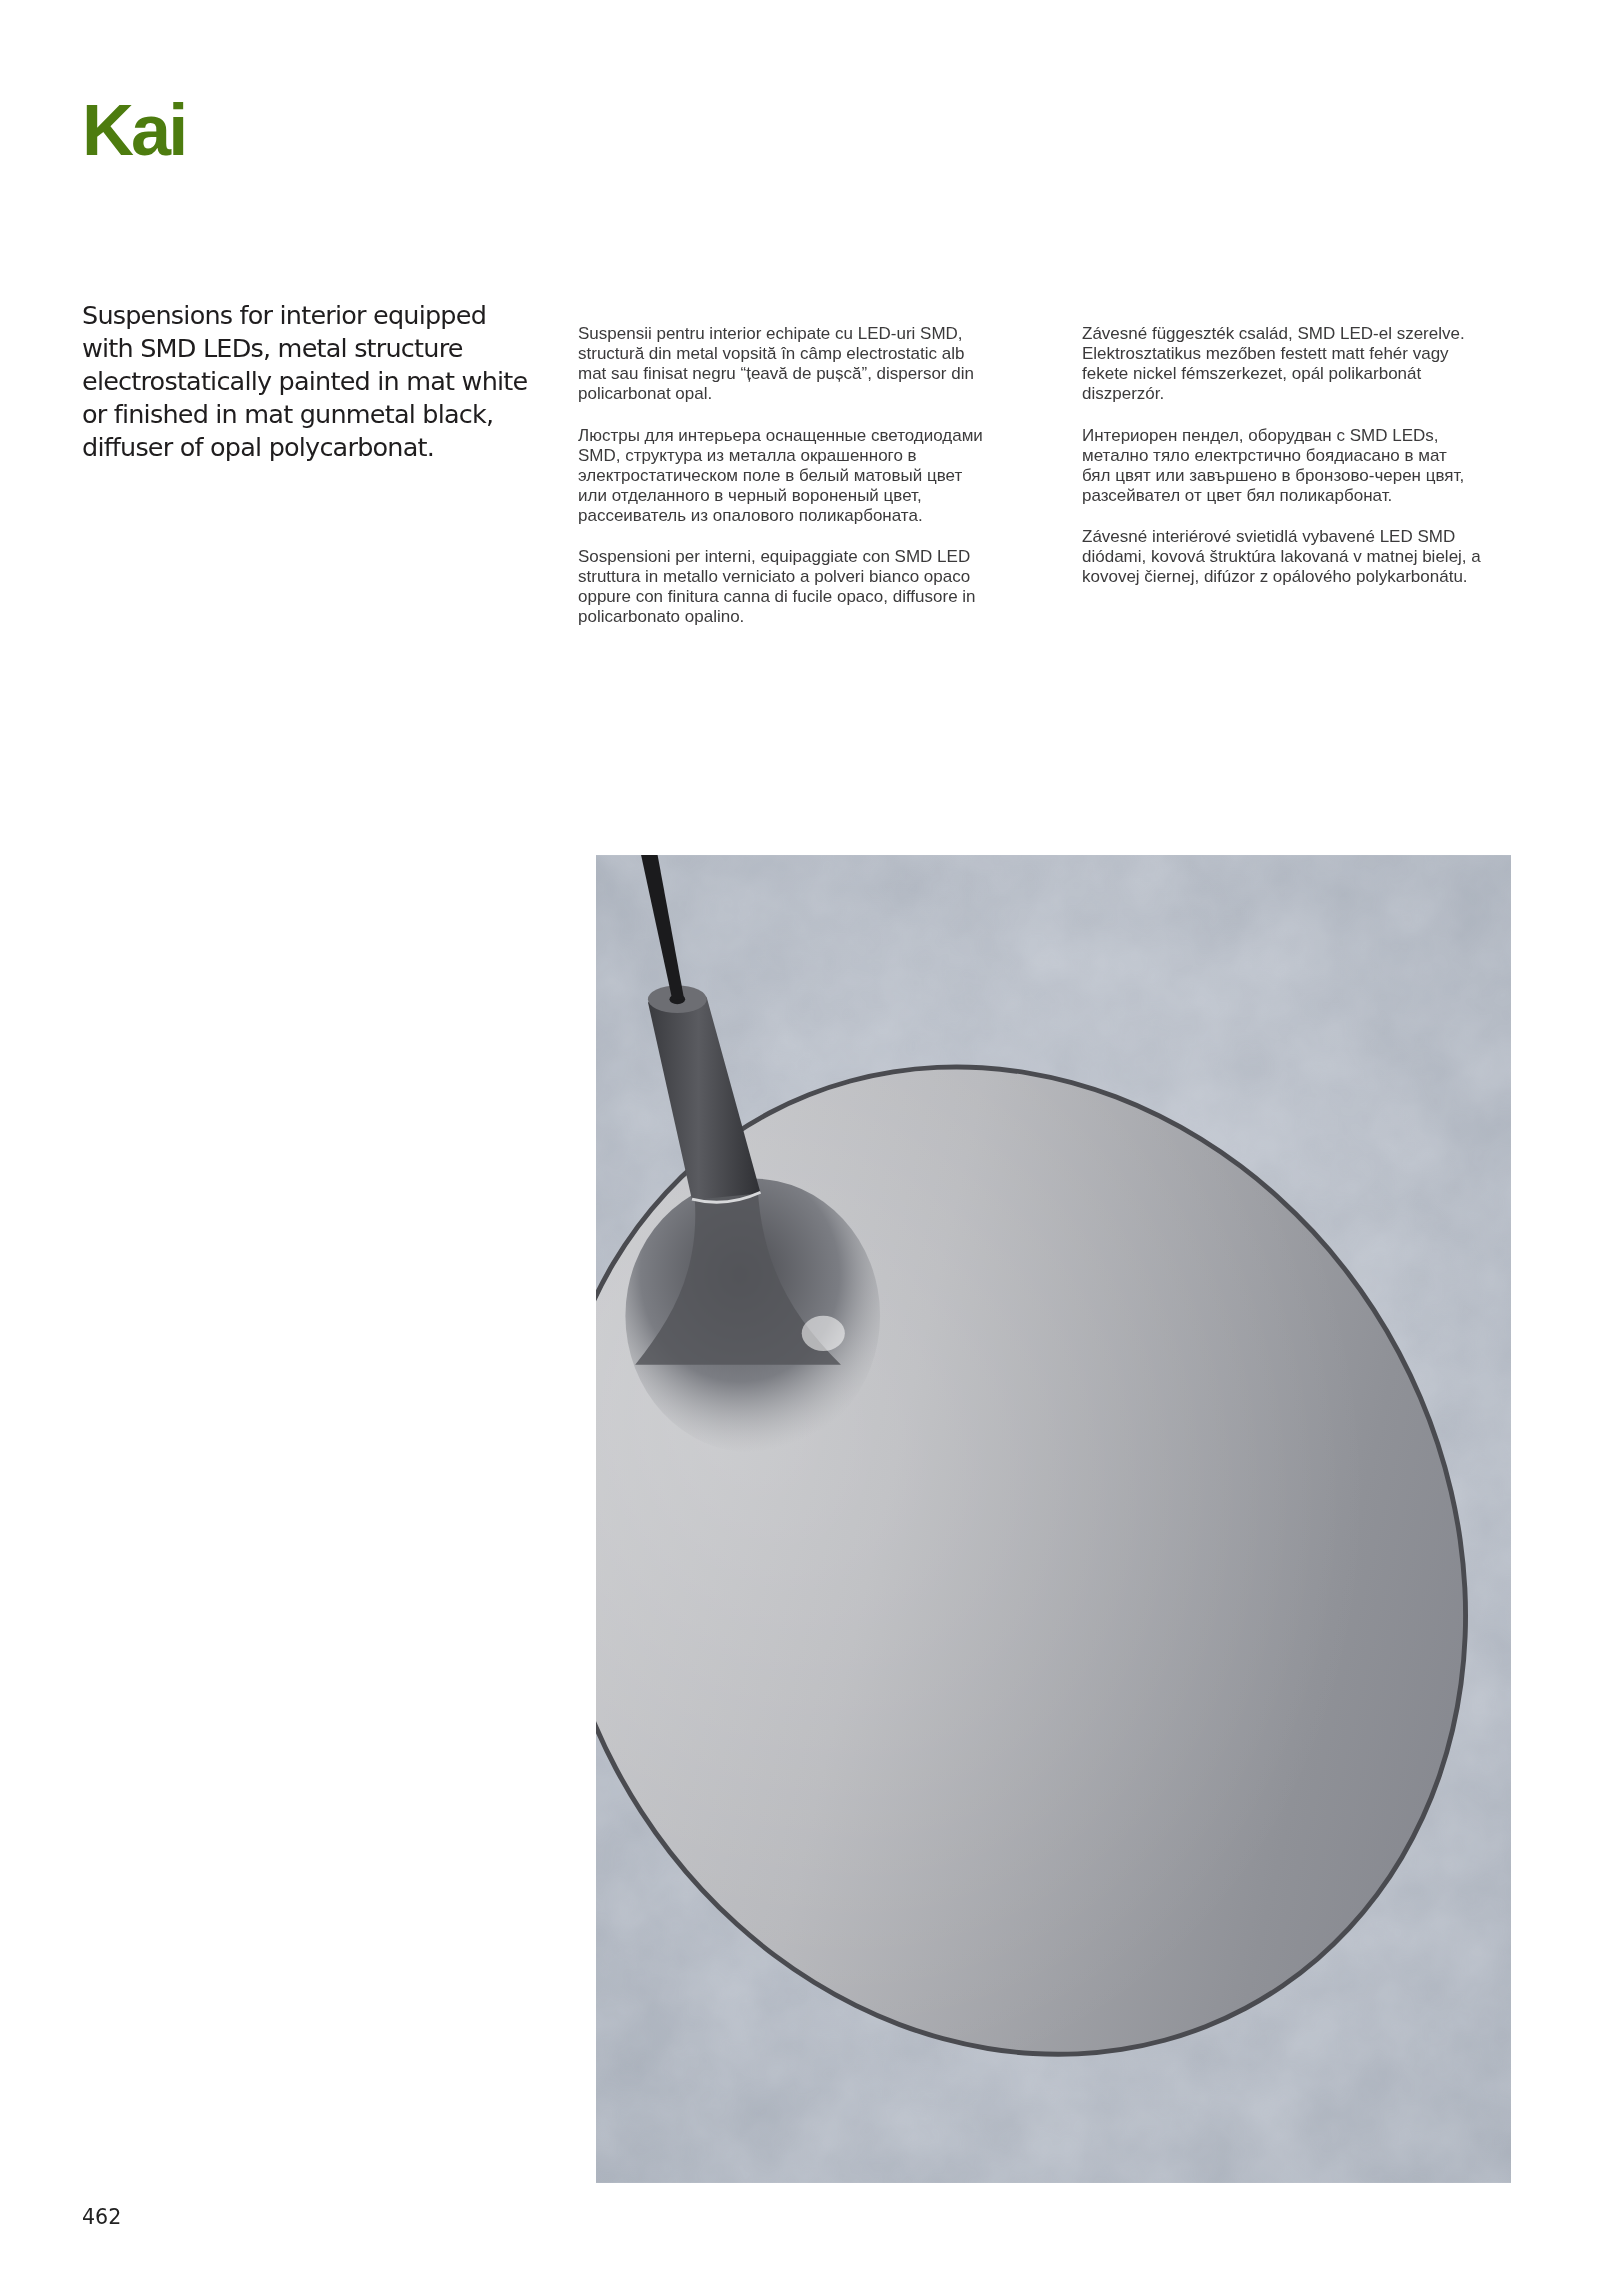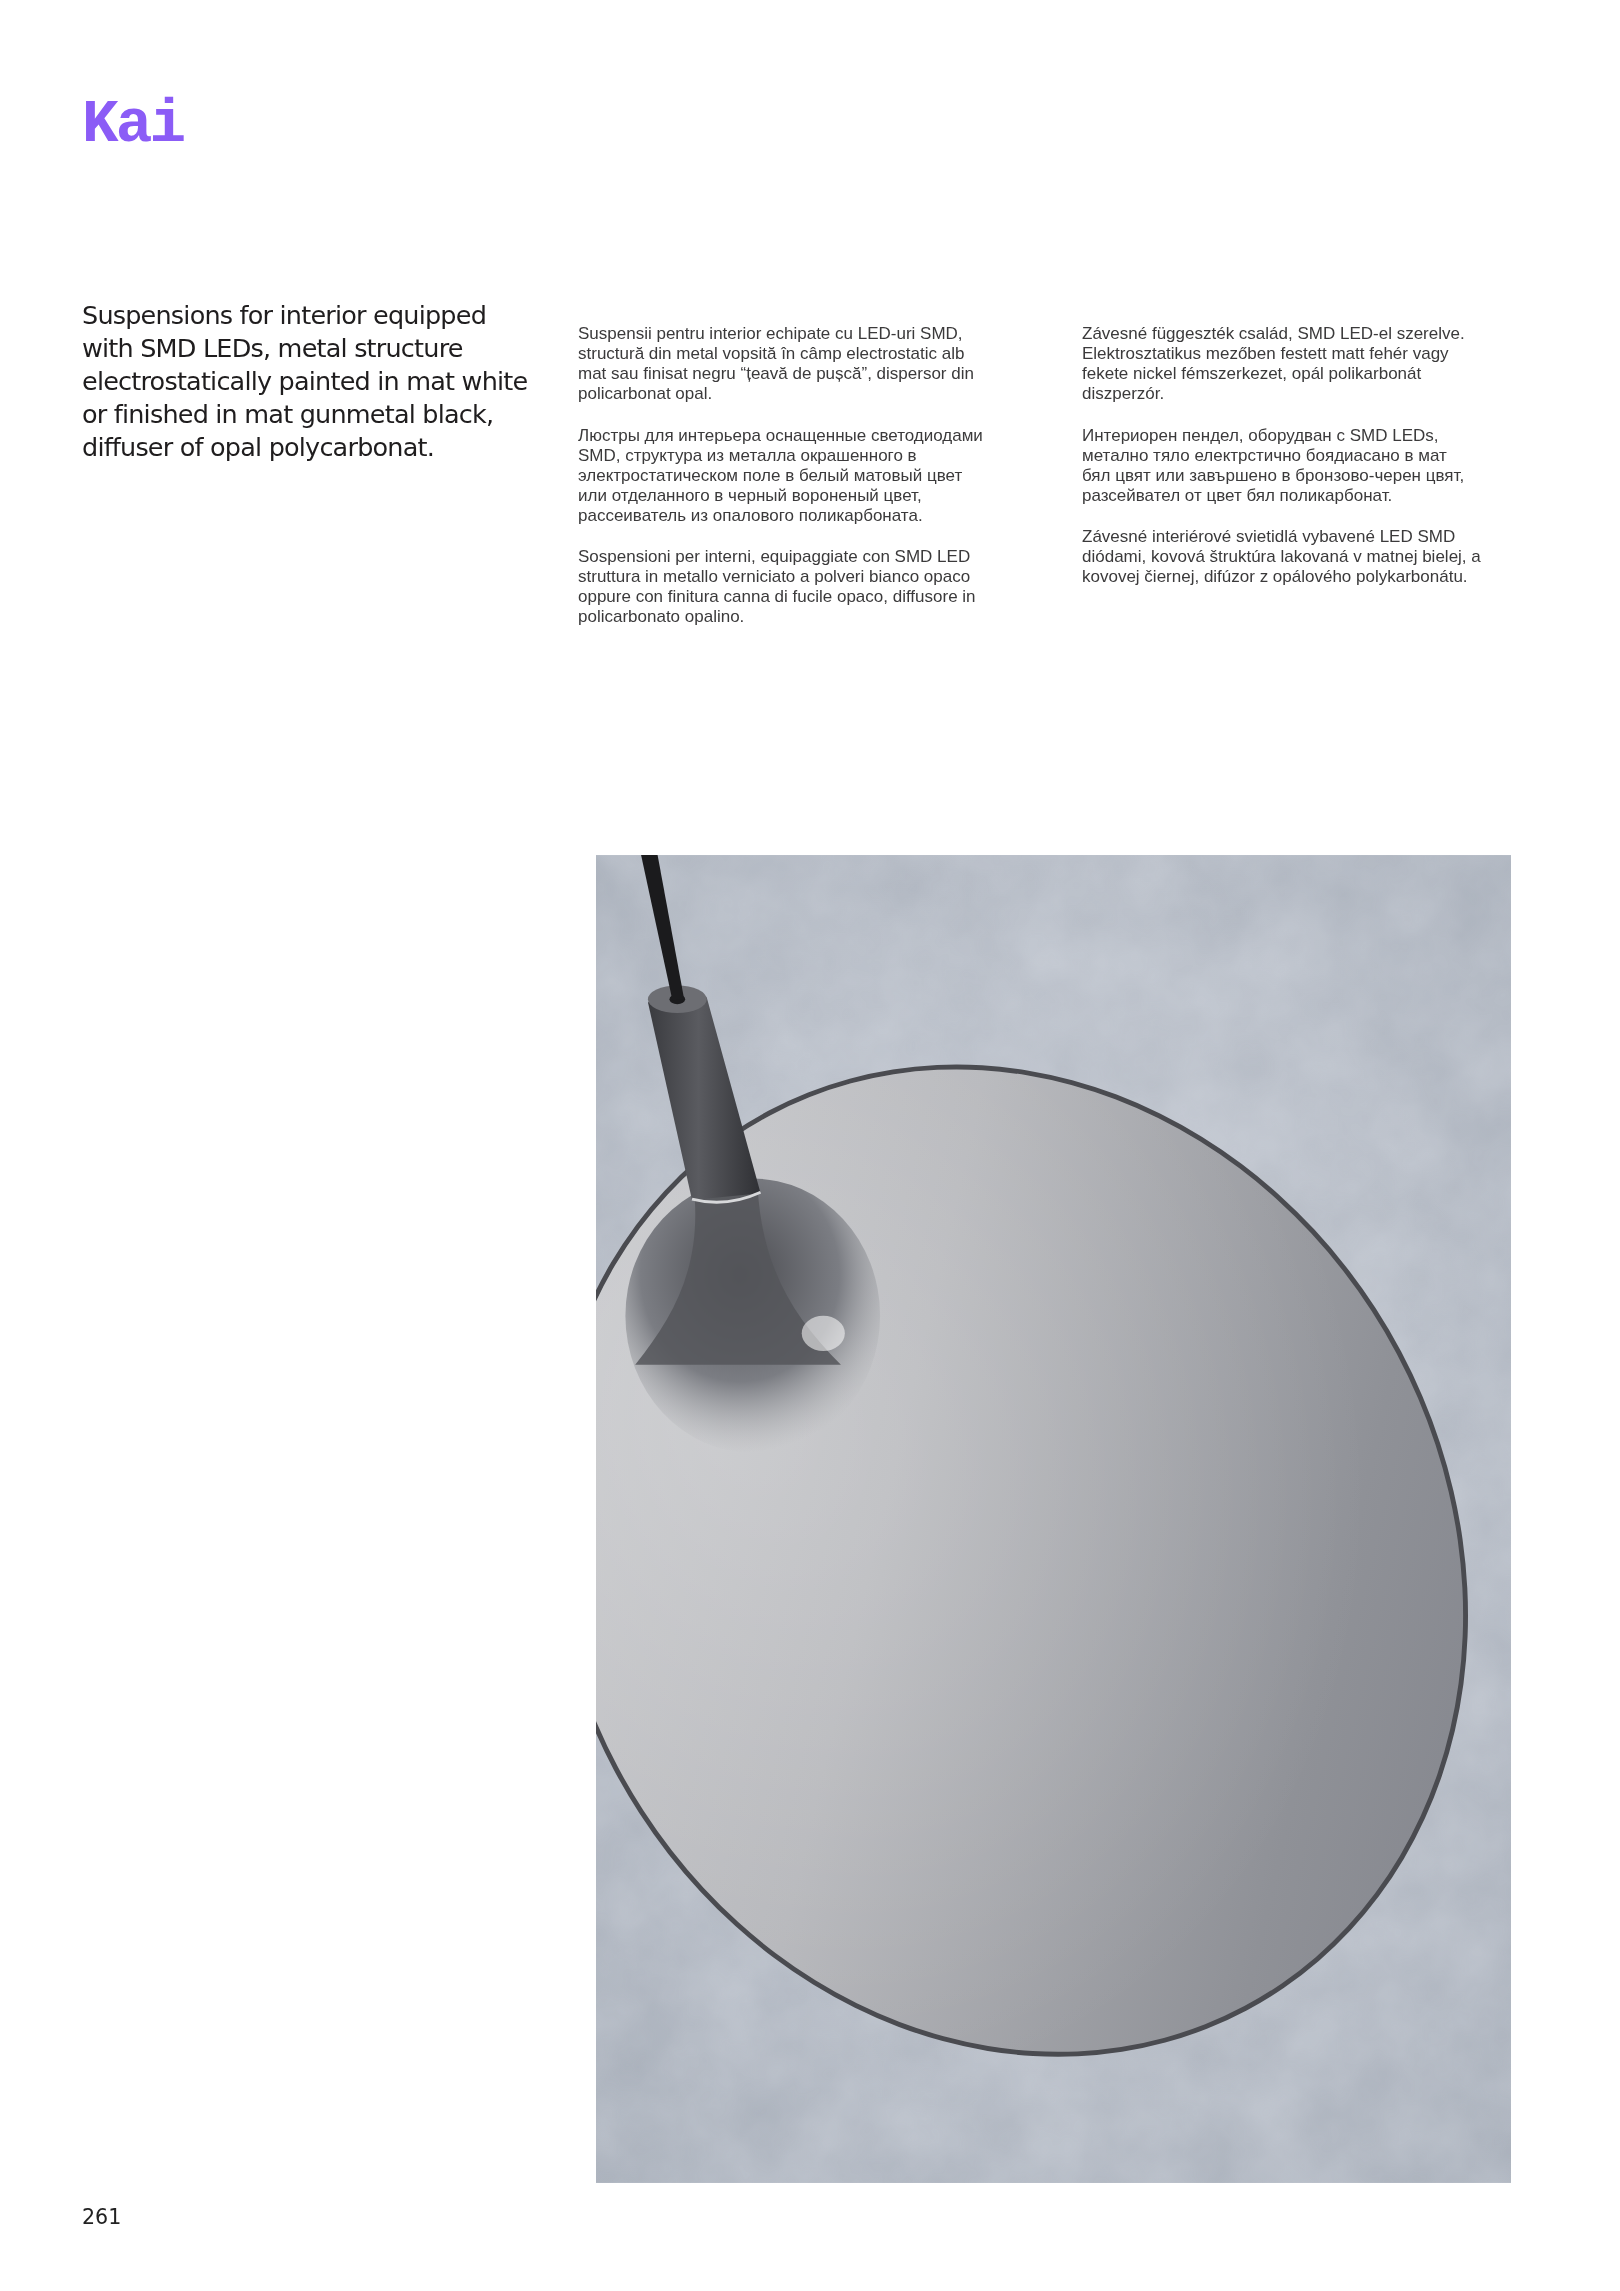--- a/index.html
+++ b/index.html
@@ -1,20 +1,20 @@
 <!DOCTYPE html>
 <html><head>
 <meta charset="utf-8">
 <style>
   html, body { margin: 0; padding: 0; background: #ffffff; }
   body { width: 1620px; height: 2292px; position: relative; overflow: hidden; color: #1f1d1e; }
   .title {
     position: absolute; left: 82px; top: 94px;
-    font-family: Liberation Mono, monospace; font-weight: 700;
-    font-size: 61px; letter-spacing: -2.9px; line-height: 1; margin: 0; color: #8b5cf6;
+    font-family: Liberation Sans, sans-serif; font-weight: 700;
+    font-size: 72px; letter-spacing: -2.9px; line-height: 1; margin: 0; color: #4d7c0f;
   }
   .lead {
     position: absolute; left: 82px; top: 299px; width: 461px;
     font-family: "DejaVu Sans", sans-serif; font-weight: 400;
     font-size: 25.5px; line-height: 33px; letter-spacing: -0.8px; margin: 0; color: #1f1d1e;
   }
   .col { position: absolute; top: 324px; width: 495px; }
   .col.c1 { left: 578px; }
   .col.c2 { left: 1082px; }
   .col p {
@@ -121,14 +121,14 @@
 
     <ellipse cx="83" cy="147" rx="30" ry="14" fill="#6d6e73"></ellipse>
     <ellipse cx="83" cy="147" rx="8" ry="5" fill="#1b1b1d"></ellipse>
 
     <path d="M98 351 Q 133 360 168 344" stroke="#d7d8da" stroke-width="3" fill="none"></path>
 
     <path d="M45 -5 L 62 -5 L 90 147 L 78 148 Z" fill="#1b1b1d"></path>
   </svg>
 </div>
 
-<div class="page-number">261</div>
+<div class="page-number">462</div>
 
 
 </body></html>

